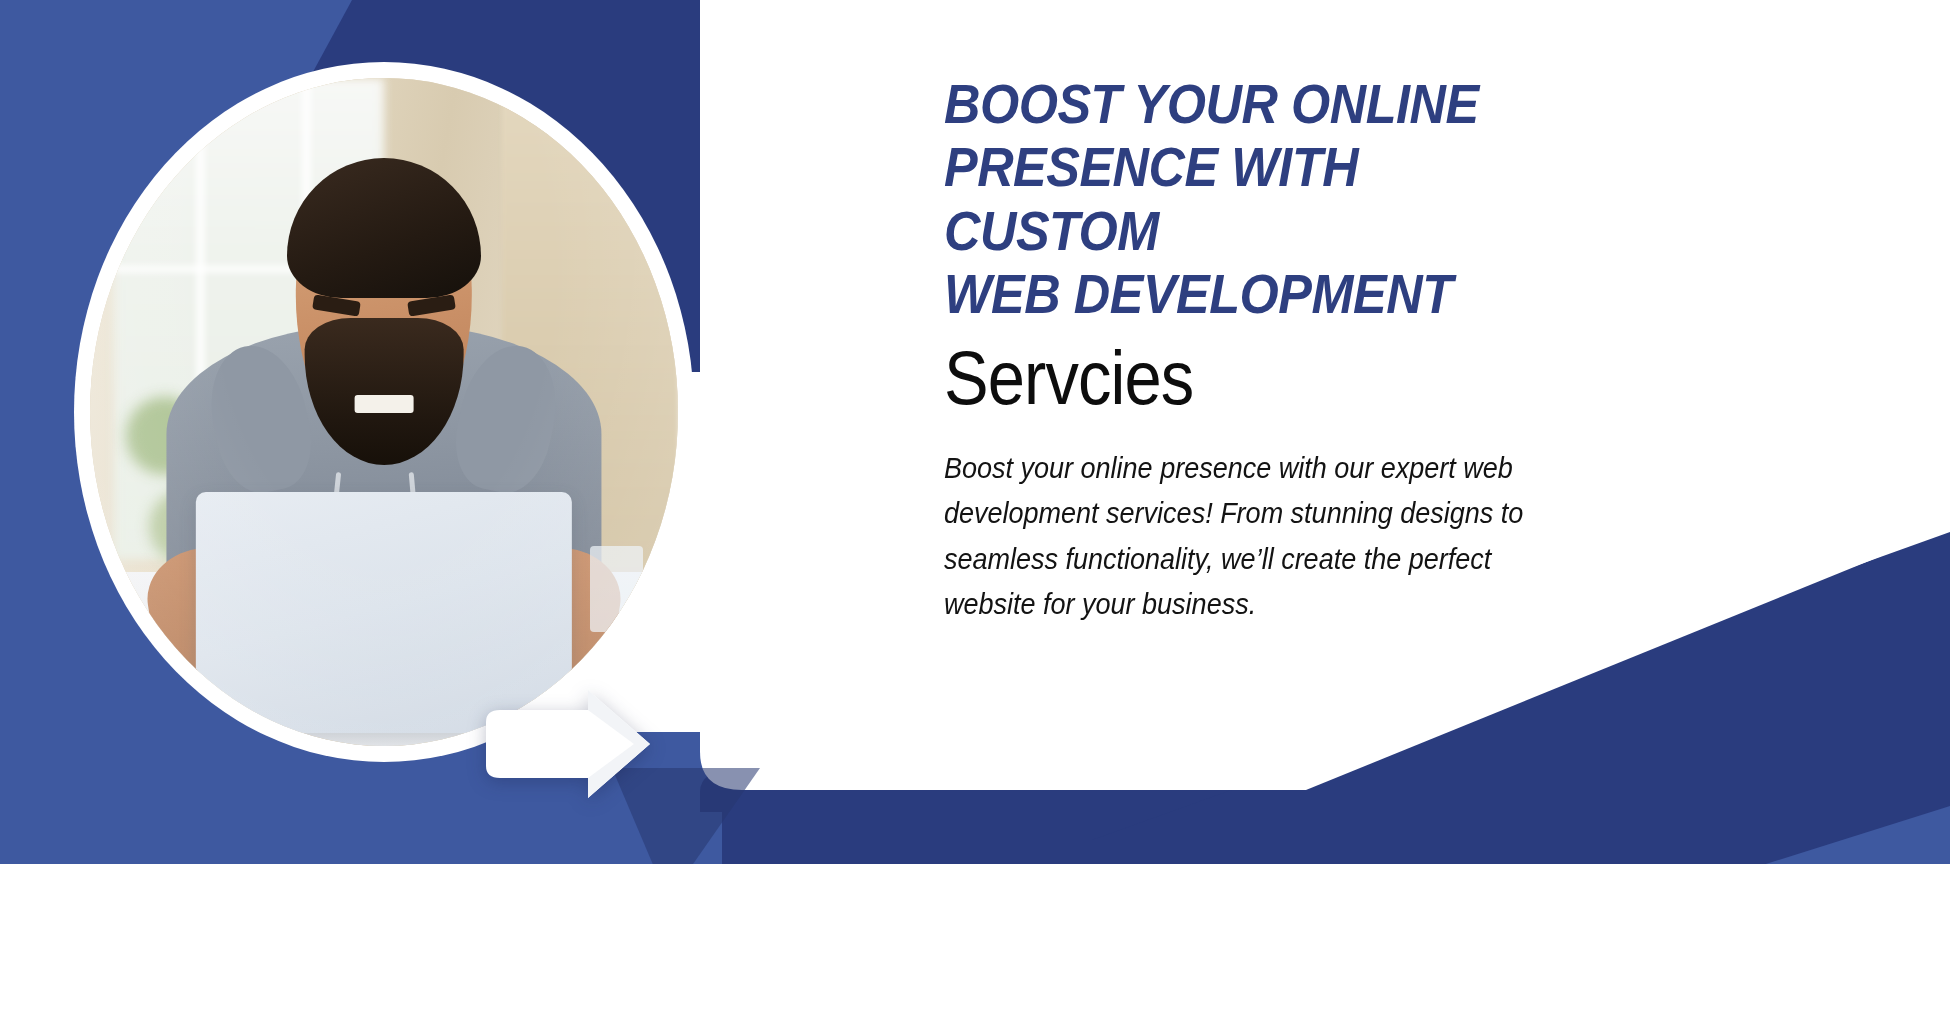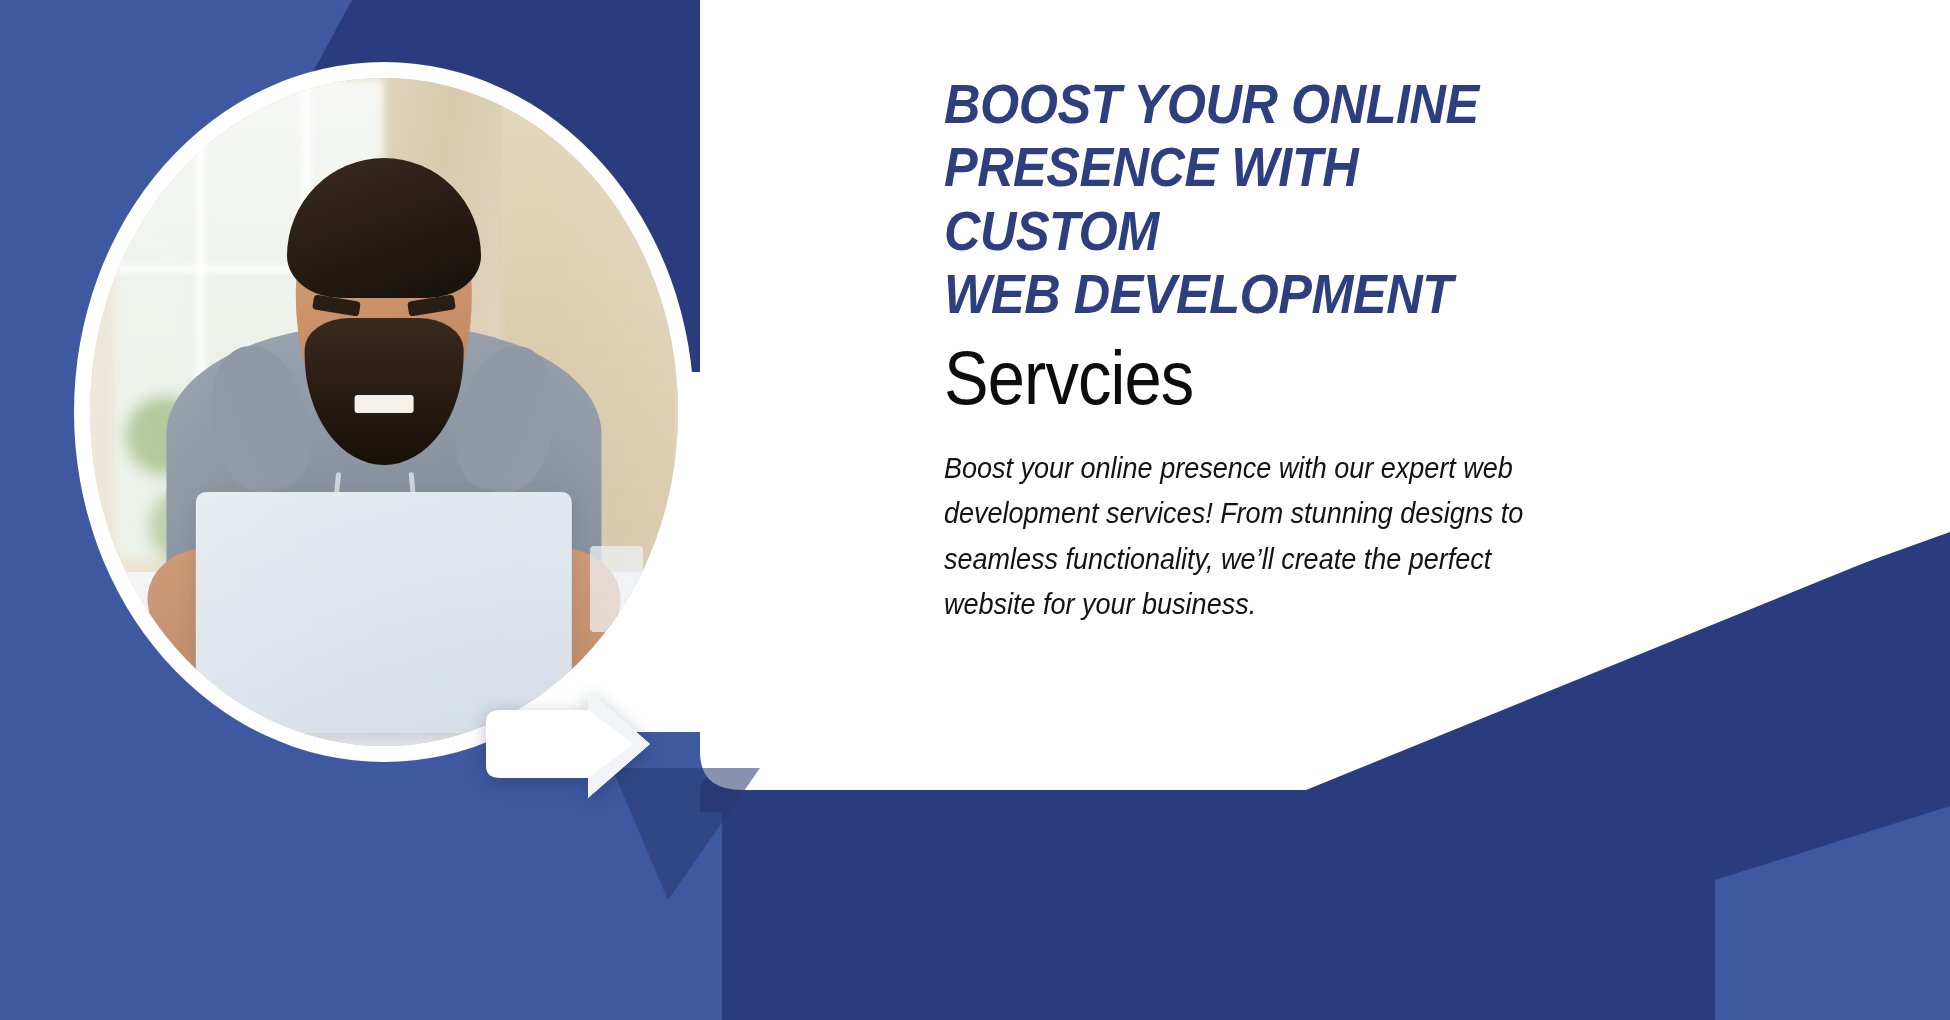--- a/index.html
+++ b/index.html
@@ -5,21 +5,21 @@
 <style>
   * { margin:0; padding:0; box-sizing:border-box; }
   html, body {
     width:1950px; height:1020px;
     background:#ffffff;
     font-family:"Liberation Sans", sans-serif;
     overflow:hidden;
   }
   .banner {
     position:relative;
-    width:1950px; height:1020px;
+    width:1950px; height:864px;
     background:#ffffff;
     overflow:hidden;
   }
 
   
   .bg-layer { position:absolute; inset:0; z-index:1; }
   .bg-layer svg { display:block; width:1950px; height:1020px; }
 
   
   .photo-circle {

